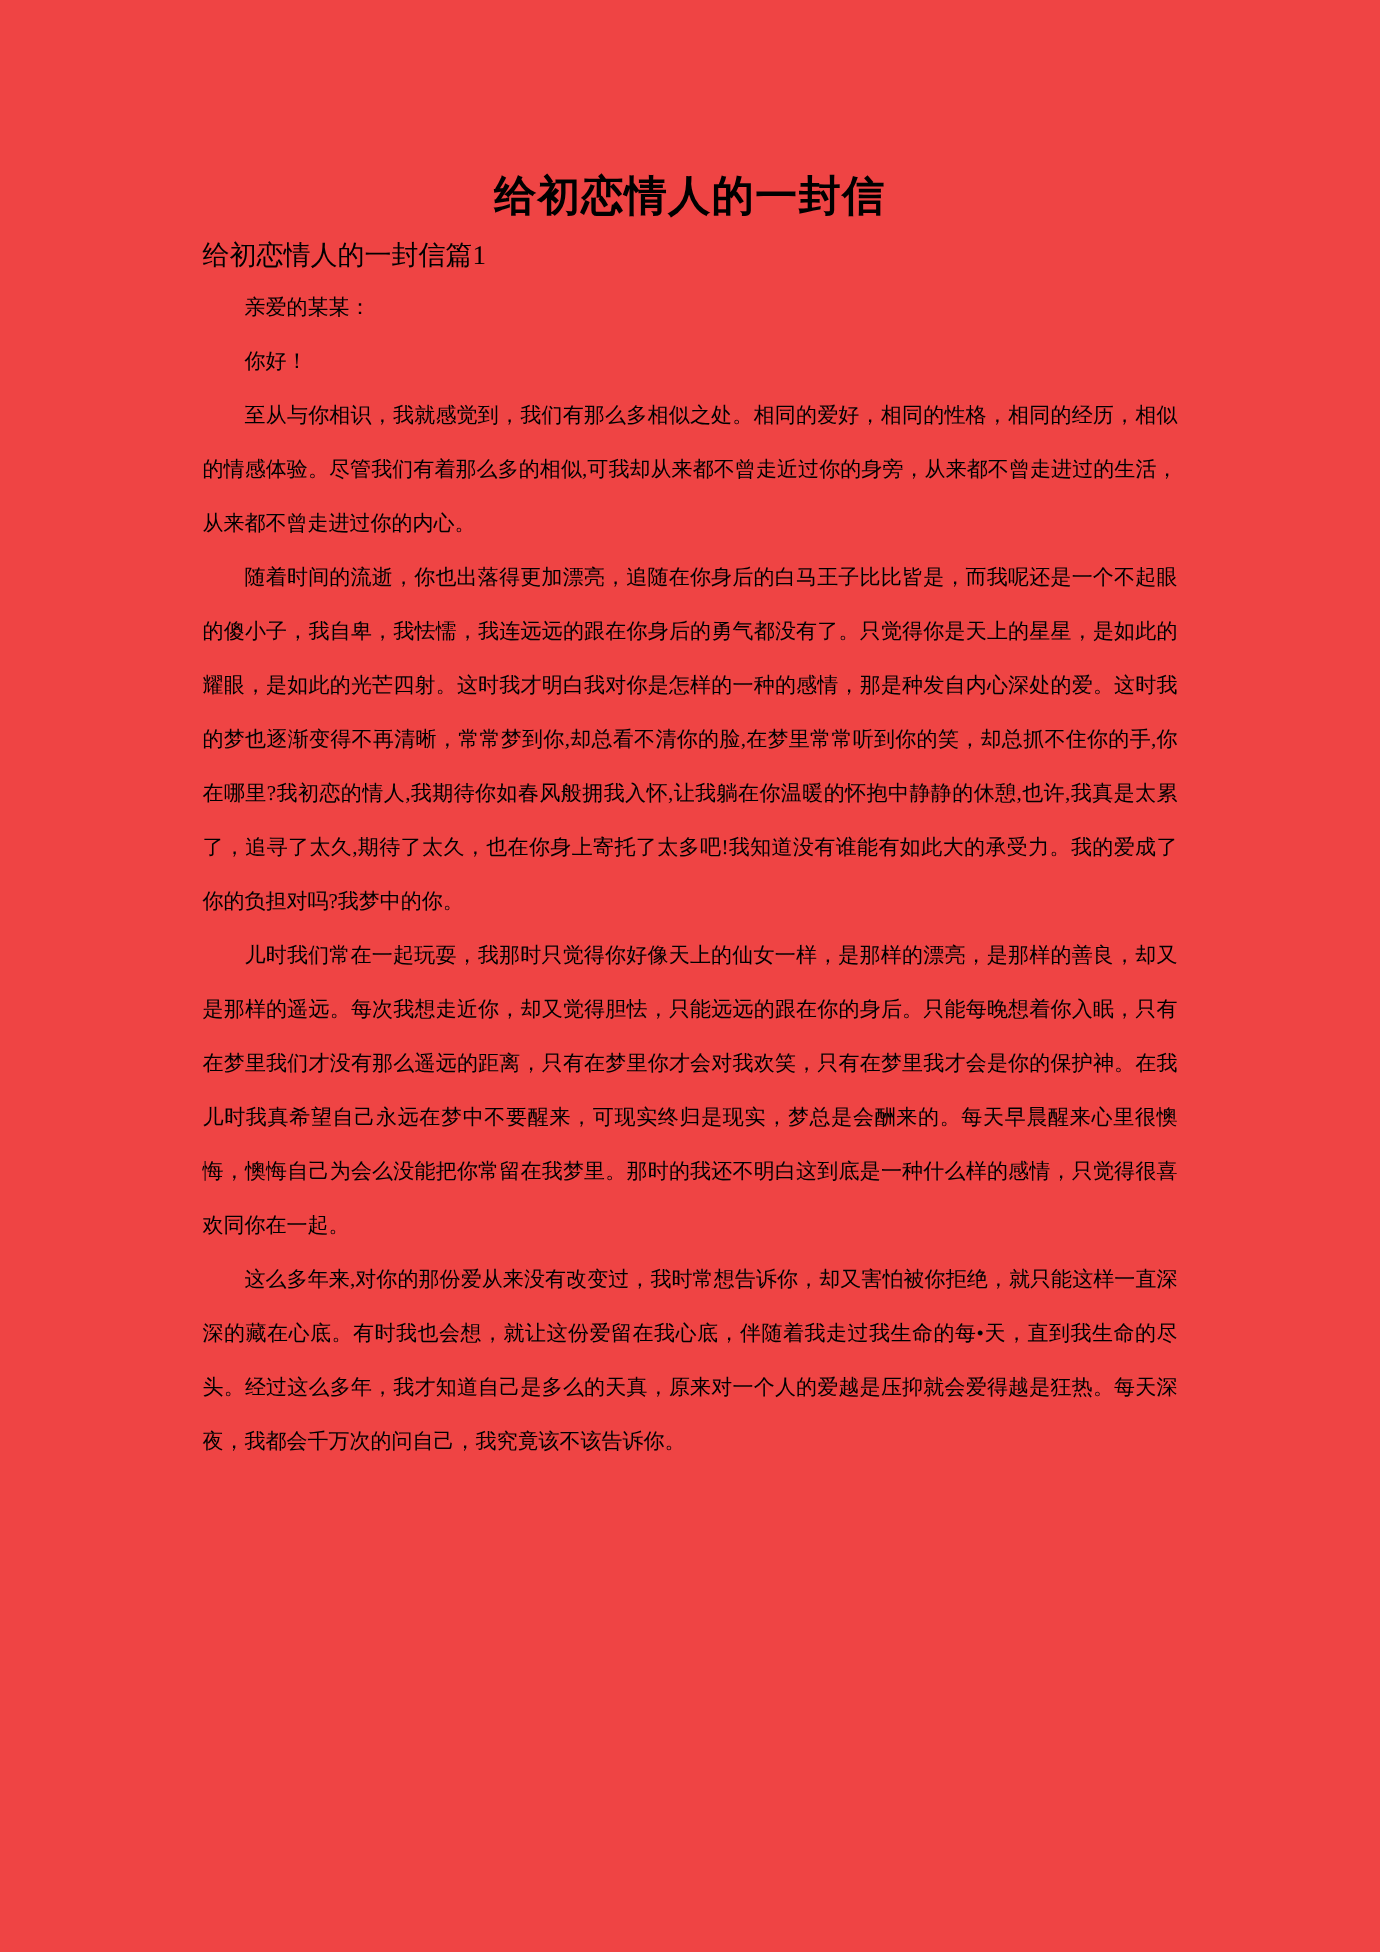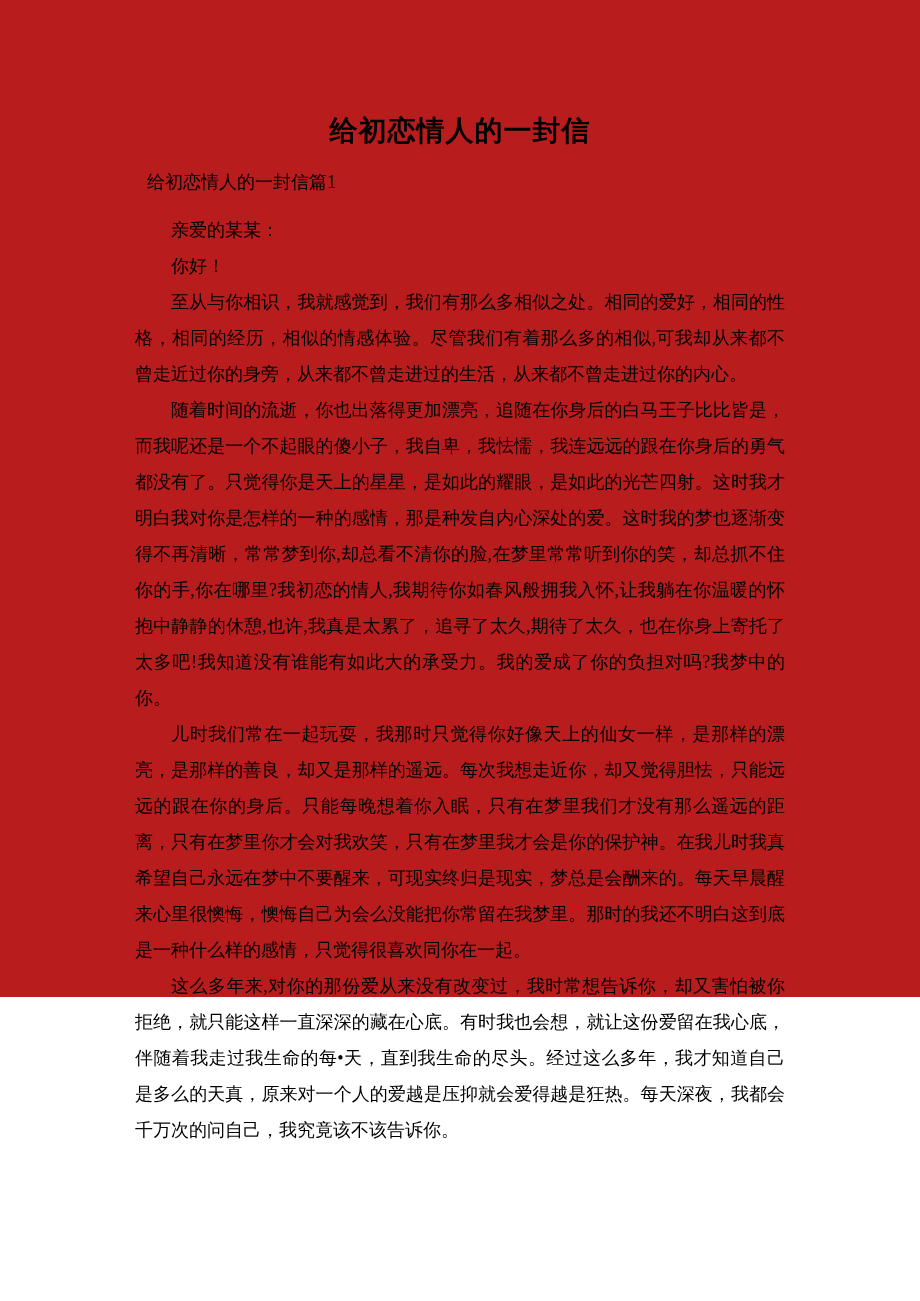--- a/index.html
+++ b/index.html
@@ -9,48 +9,48 @@
   body {
     width: 920px;
     height: 1301px;
     background: #ffffff;
     color: #000000;
     font-family: "Liberation Serif", "DejaVu Serif", serif;
     overflow: hidden;
   }
   .page {
     width: 920px;
-    height: 997px;
-    background: #b91c1c;
+    height: 1301px;
+    background: #ef4444;
     box-sizing: border-box;
   }
   .content {
     box-sizing: border-box;
     padding: 110px 135px 0 135px;
   }
   .doc-title {
     margin: 0;
     font-family: "Liberation Sans", "DejaVu Sans", sans-serif;
     font-weight: 700;
     font-size: 28px;
     line-height: 42px;
     text-align: center;
     color: #000000;
     letter-spacing: 1px;
   }
   .doc-subtitle {
-    margin: 12px;
+    margin: 0;
     font-size: 18px;
     line-height: 36px;
     text-indent: 0;
     text-align: left;
   }
   .doc-paragraph {
     margin: 0;
-    font-size: 18px;
+    font-size: 14px;
     line-height: 36px;
     text-indent: 2em;
     text-align: justify;
     text-justify: inter-ideograph;
     word-break: break-all;
   }
 </style>
 </head>
 <body>
 

